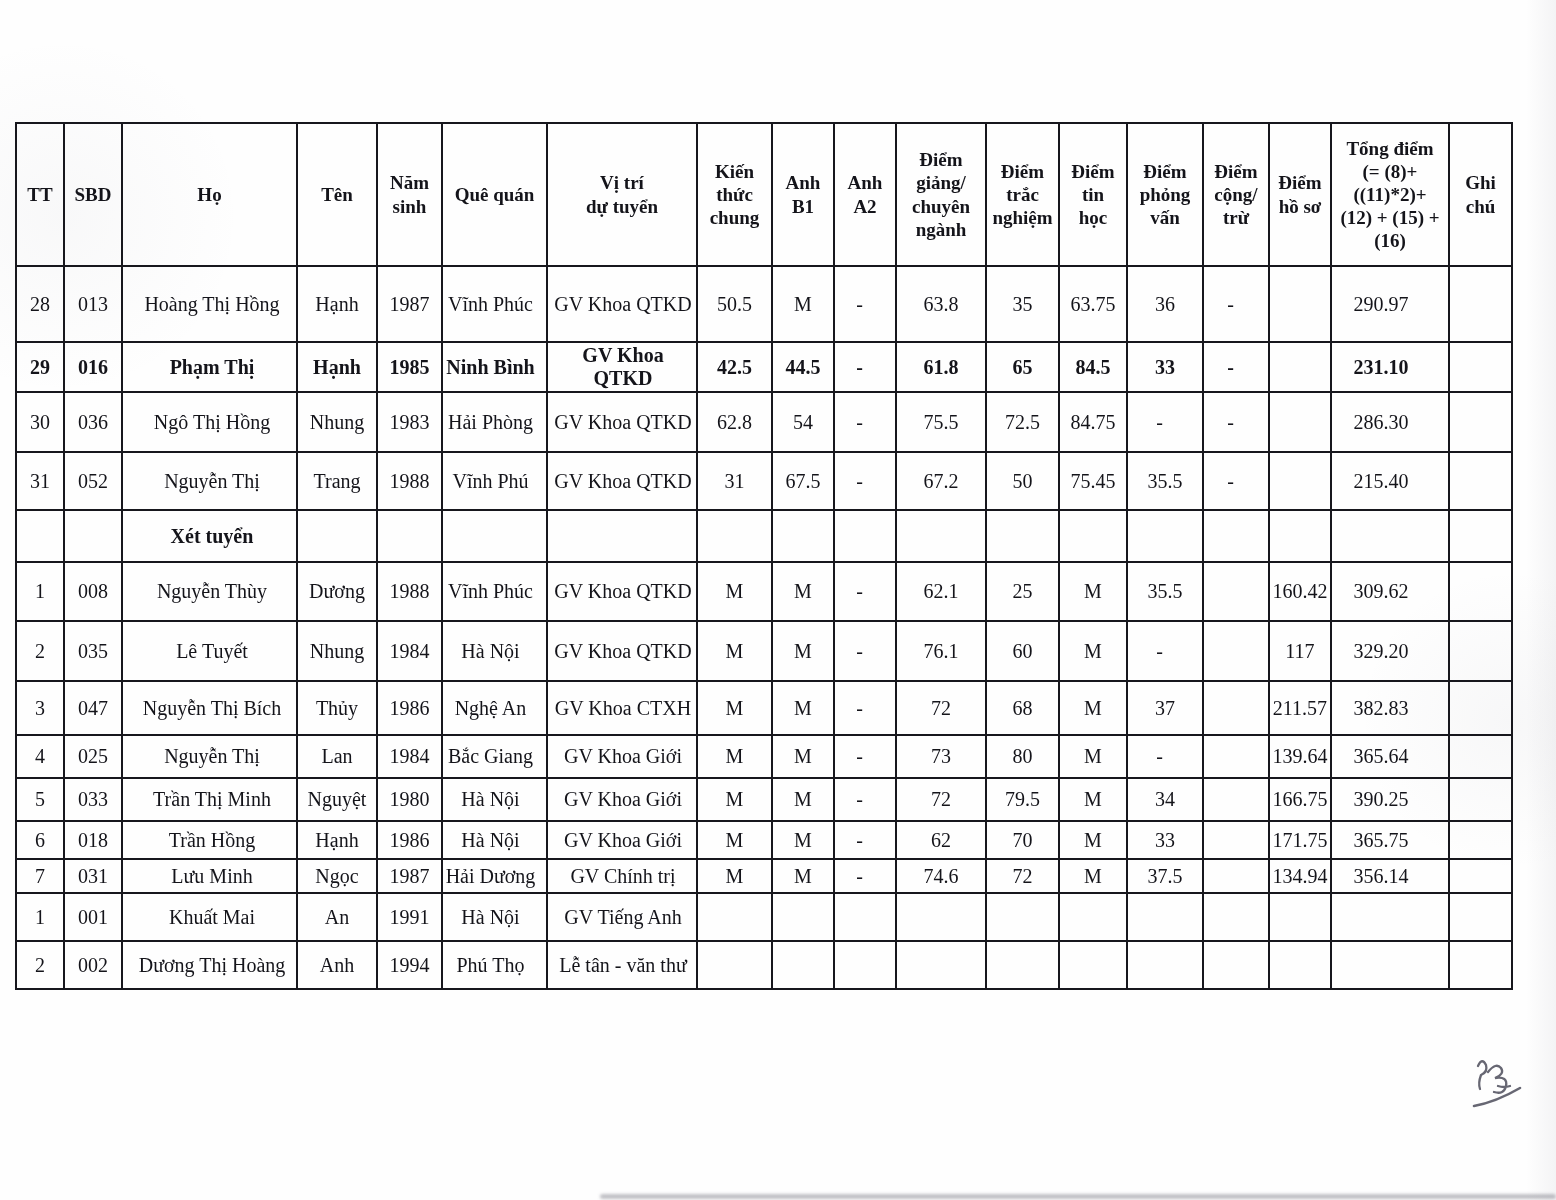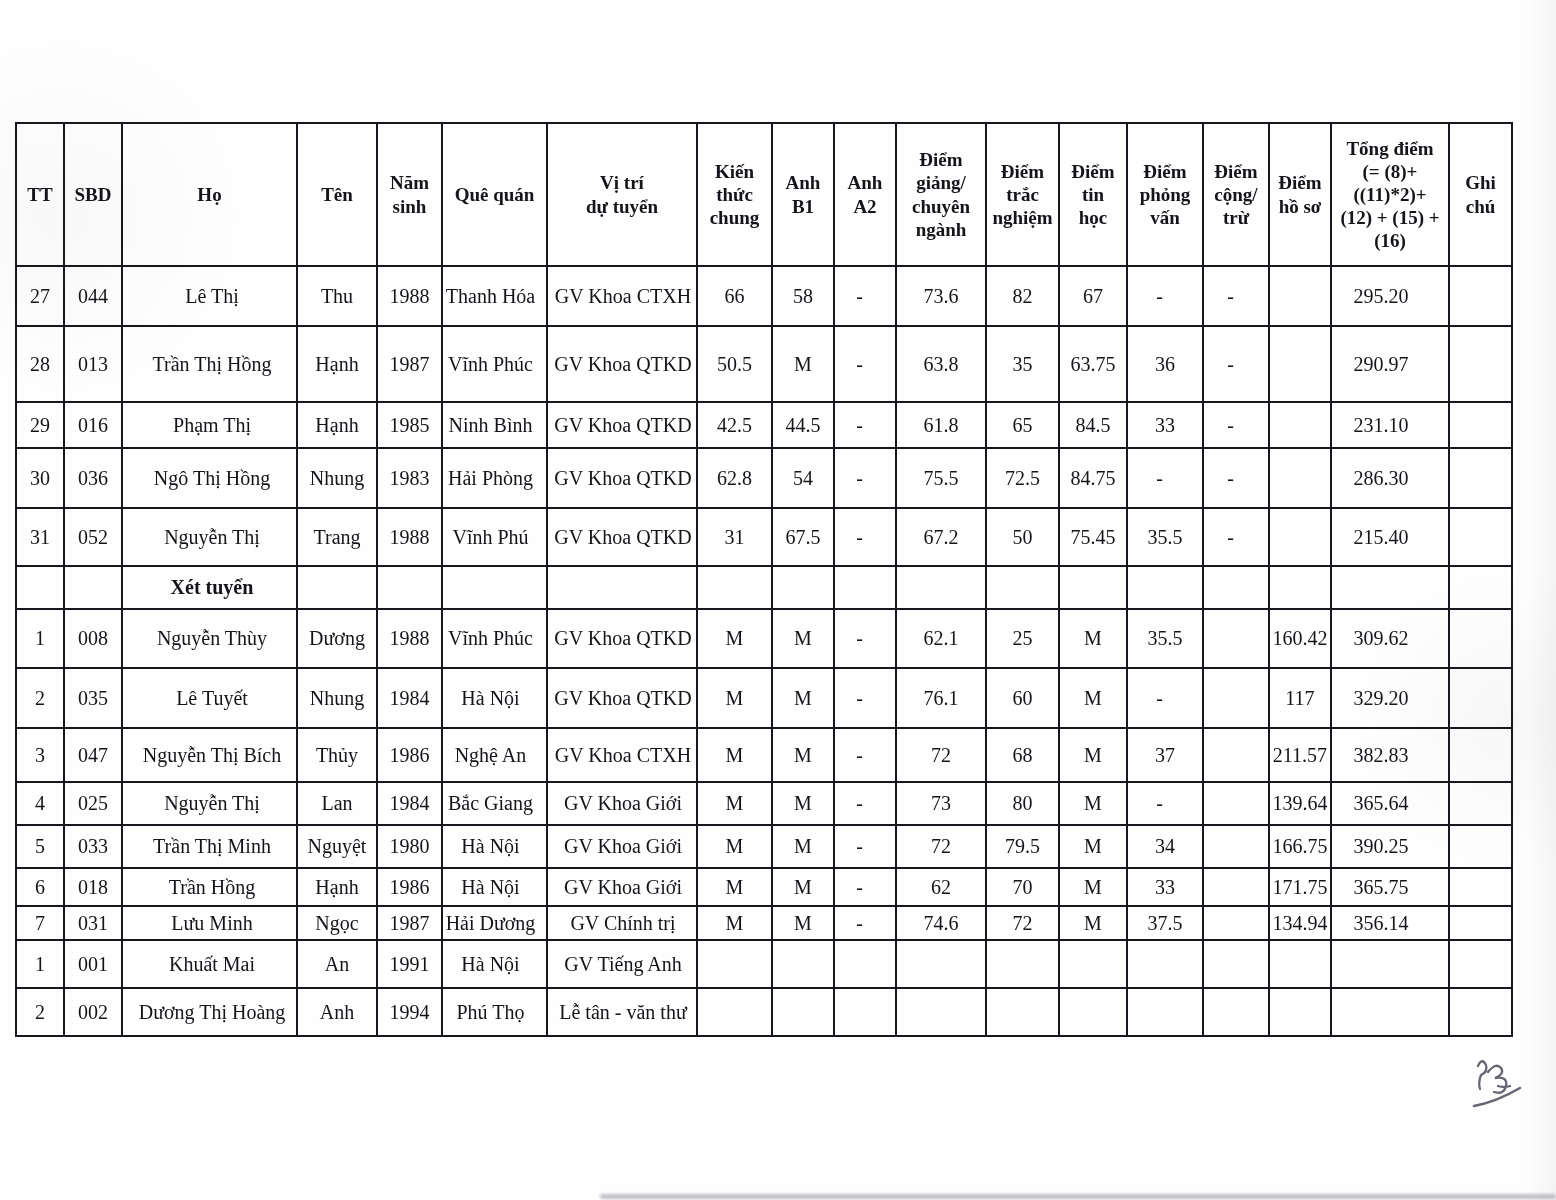--- a/index.html
+++ b/index.html
@@ -136,61 +136,41 @@
           <th>Tổng điểm
 (= (8)+
 ((11)*2)+
 (12) + (15) +
 (16)</th>
           <th>Ghi
 chú</th>
         </tr>
     </thead>
     <tbody id="tbody">
-        <tr style="height: 60px;">
-          <td>27</td>
-          <td>044</td>
-          <td class="al">Lê Thị</td>
-          <td>Thu</td>
-          <td>1988</td>
-          <td class="ar">Thanh Hóa</td>
-          <td class="vt">GV Khoa CTXH</td>
-          <td>66</td>
-          <td>58</td>
-          <td class="dash">-</td>
-          <td>73.6</td>
-          <td>82</td>
-          <td>67</td>
-          <td class="dash">-</td>
-          <td class="dash">-</td>
-          <td></td>
-          <td class="tong">295.20</td>
-          <td></td>
-        </tr>
         <tr style="height: 76px;">
           <td>28</td>
           <td>013</td>
-          <td class="al">Trần Thị Hồng</td>
+          <td class="al">Hoàng Thị Hồng</td>
           <td>Hạnh</td>
           <td>1987</td>
           <td class="ar">Vĩnh Phúc</td>
           <td class="vt">GV Khoa QTKD</td>
           <td>50.5</td>
           <td>M</td>
           <td class="dash">-</td>
           <td>63.8</td>
           <td>35</td>
           <td>63.75</td>
           <td>36</td>
           <td class="dash">-</td>
           <td></td>
           <td class="tong">290.97</td>
           <td></td>
         </tr>
-        <tr style="height: 46px;">
+        <tr style="height: 46px; font-weight: bold;">
           <td>29</td>
           <td>016</td>
           <td class="al">Phạm Thị</td>
           <td>Hạnh</td>
           <td>1985</td>
           <td class="ar">Ninh Bình</td>
           <td class="vt">GV Khoa QTKD</td>
           <td>42.5</td>
           <td>44.5</td>
           <td class="dash">-</td>
@@ -236,21 +216,21 @@
           <td class="dash">-</td>
           <td>67.2</td>
           <td>50</td>
           <td>75.45</td>
           <td>35.5</td>
           <td class="dash">-</td>
           <td></td>
           <td class="tong">215.40</td>
           <td></td>
         </tr>
-        <tr style="height: 43px;">
+        <tr style="height: 52px;">
           <td></td>
           <td></td>
           <td class="section-label">Xét tuyển</td>
           <td></td>
           <td></td>
           <td></td>
           <td></td>
           <td></td>
           <td></td>
           <td></td>

